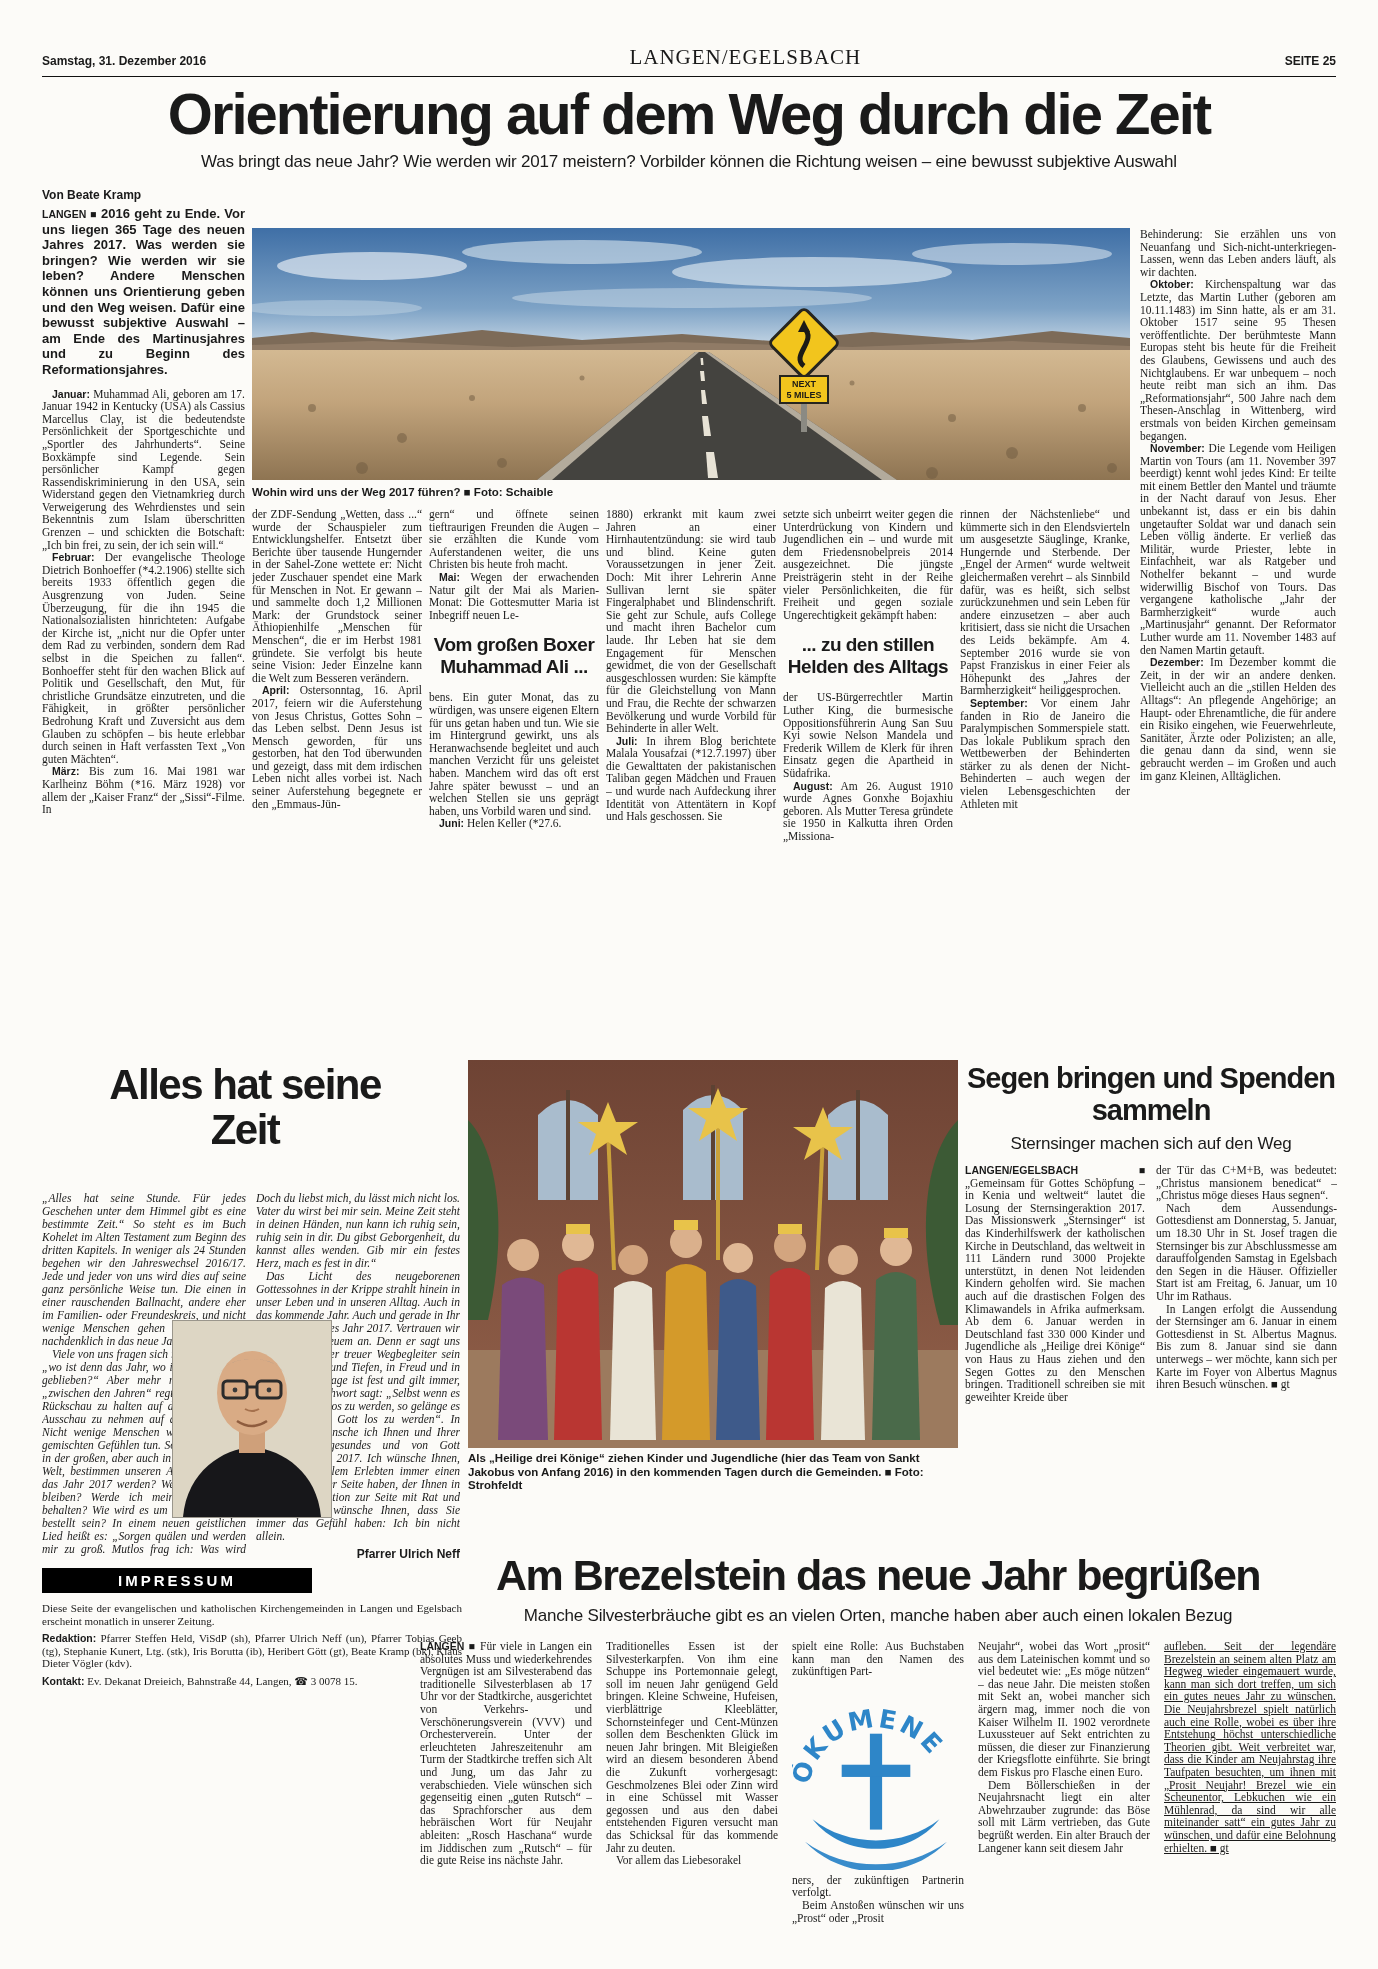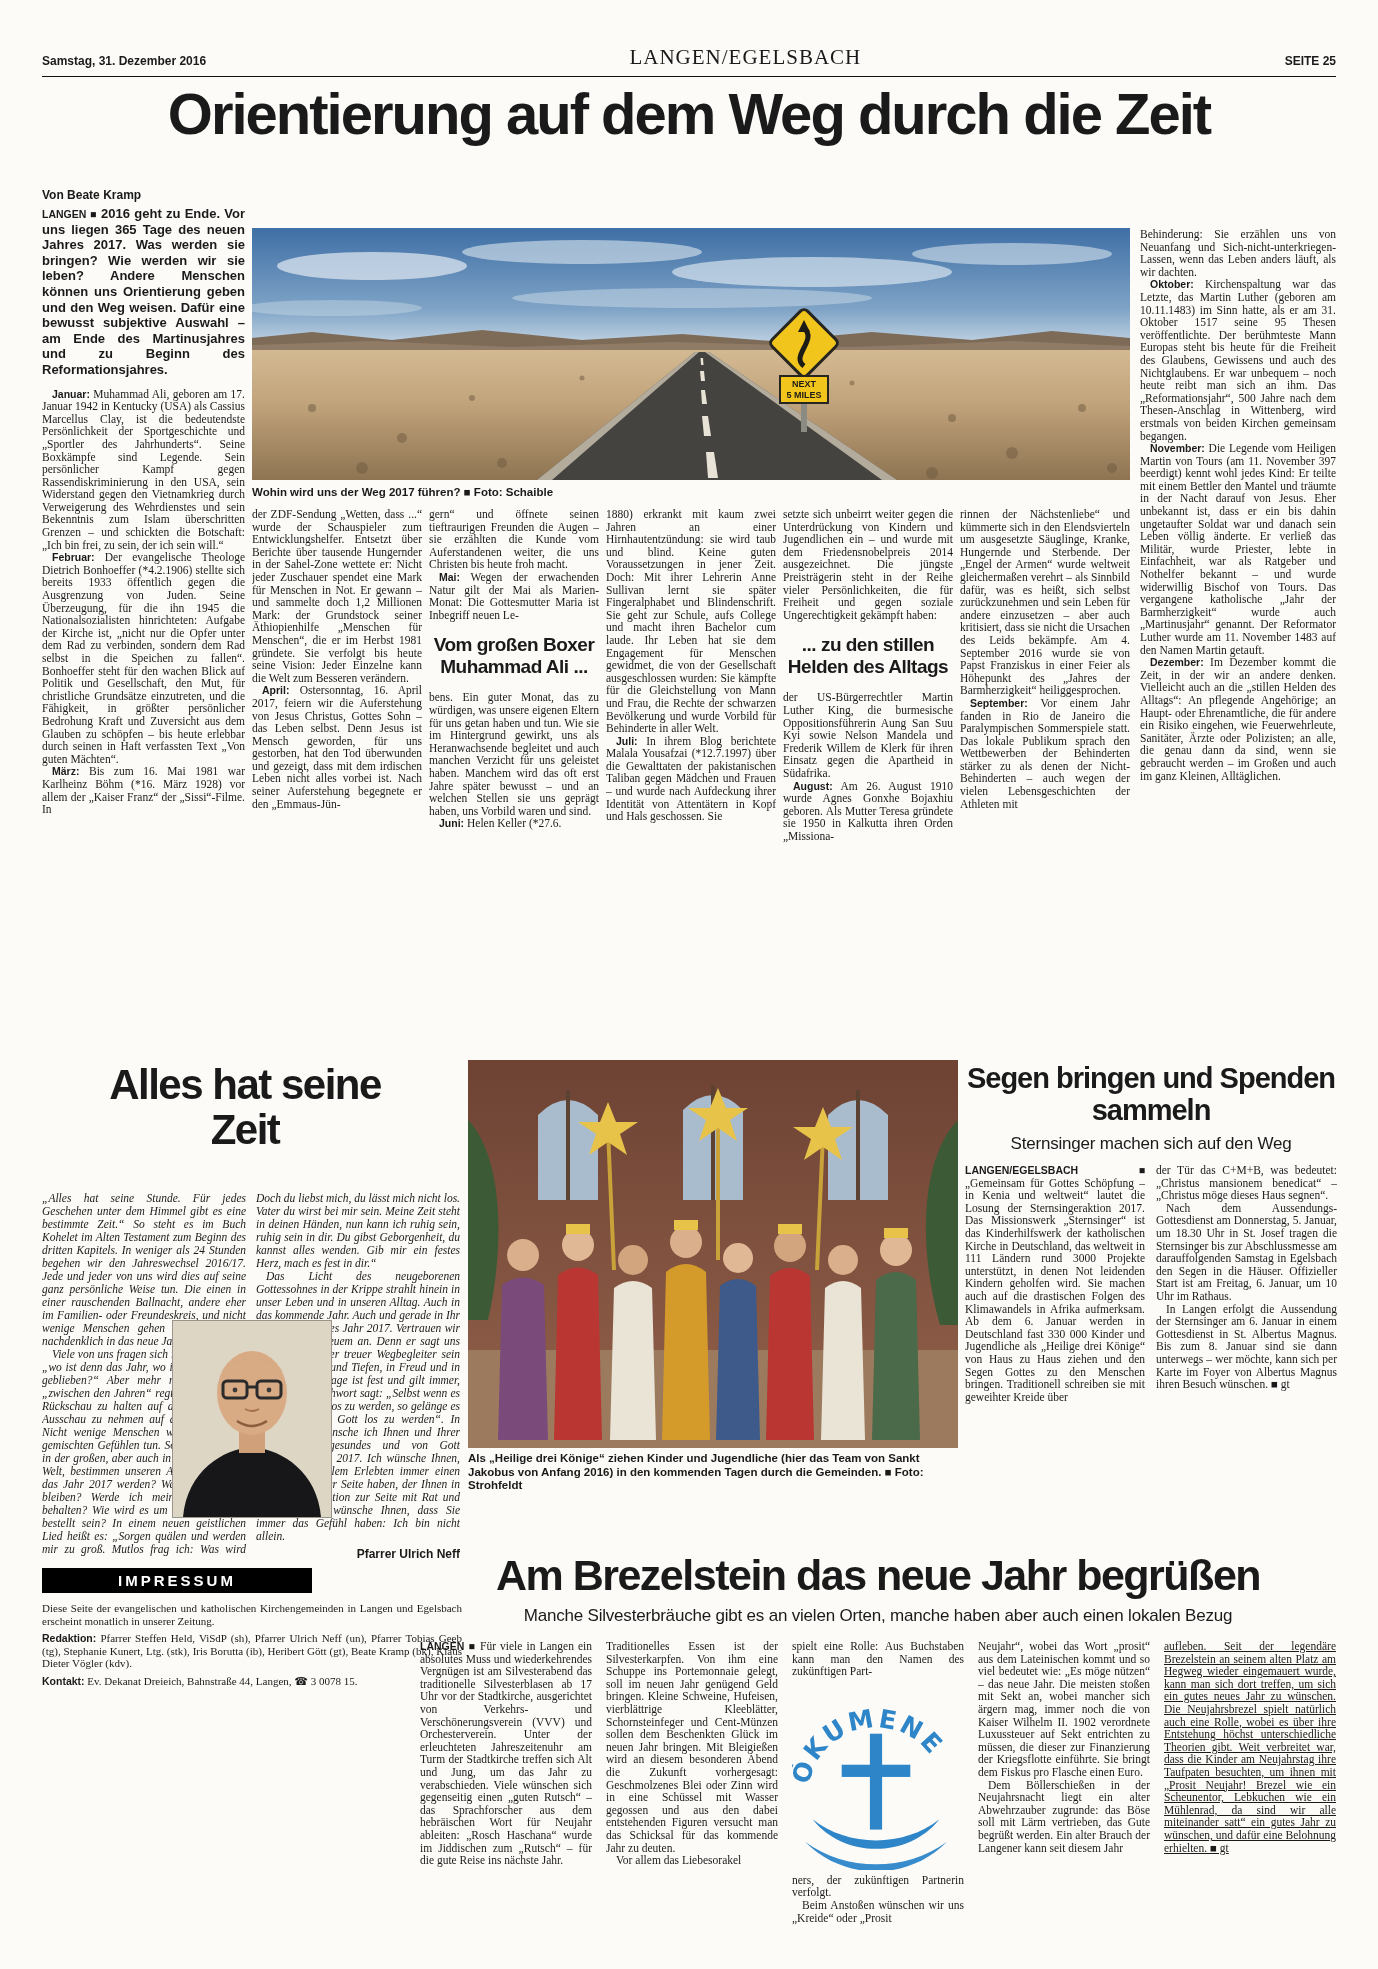--- a/index.html
+++ b/index.html
@@ -45,20 +45,21 @@
 <div id="page">
 
   <div class="abs hdr" style="left:42px;top:46px;width:1294px;">
     <span class="hdr-small">Samstag, 31. Dezember 2016</span>
     <span class="hdr-center">LANGEN/EGELSBACH</span>
     <span class="hdr-small">SEITE 25</span>
   </div>
   <div class="abs rule" style="left:42px;top:76px;width:1294px;"></div>
 
   <h1 class="abs h1" style="left:42px;top:84px;width:1294px;">Orientierung auf dem Weg durch die Zeit</h1>
+  <p class="abs deck" style="left:42px;top:152px;width:1294px;">Was bringt das neue Jahr? Wie werden wir 2017 meistern? Vorbilder können die Richtung weisen – eine bewusst subjektive Auswahl</p>
 
   <div class="abs byline" style="left:42px;top:188px;">Von Beate Kramp</div>
 
   <div class="abs txt clip" style="left:42px;top:206px;width:203px;height:842px;">
     <div class="lead">
         <p><span class="lbl">LANGEN ■</span> <span>2016 geht zu Ende. Vor uns liegen 365 Tage des neuen Jahres 2017. Was werden sie bringen? Wie werden wir sie leben? Andere Menschen können uns Orientierung geben und den Weg weisen. Dafür eine bewusst subjektive Auswahl – am Ende des Martinusjahres und zu Beginn des Reformationsjahres.</span></p>
       </div>
     <p class="ind"><span class="lbl">Januar:</span> <span>Muhammad Ali, geboren am 17. Januar 1942 in Kentucky (USA) als Cassius Marcellus Clay, ist die bedeutendste Persönlichkeit der Sportgeschichte und „Sportler des Jahrhunderts“. Seine Boxkämpfe sind Legende. Sein persönlicher Kampf gegen Rassendiskriminierung in den USA, sein Widerstand gegen den Vietnamkrieg durch Verweigerung des Wehrdienstes und sein Bekenntnis zum Islam überschritten Grenzen – und schickten die Botschaft: „Ich bin frei, zu sein, der ich sein will.“</span></p>
     <p class="ind"><span class="lbl">Februar:</span> <span>Der evangelische Theologe Dietrich Bonhoeffer (*4.2.1906) stellte sich bereits 1933 öffentlich gegen die Ausgrenzung von Juden. Seine Überzeugung, für die ihn 1945 die Nationalsozialisten hinrichteten: Aufgabe der Kirche ist, „nicht nur die Opfer unter dem Rad zu verbinden, sondern dem Rad selbst in die Speichen zu fallen“. Bonhoeffer steht für den wachen Blick auf Politik und Gesellschaft, den Mut, für christliche Grundsätze einzutreten, und die Fähigkeit, in größter persönlicher Bedrohung Kraft und Zuversicht aus dem Glauben zu schöpfen – bis heute erlebbar durch seinen in Haft verfassten Text „Von guten Mächten“.</span></p>
     <p class="ind"><span class="lbl">März:</span> <span>Bis zum 16. Mai 1981 war Karlheinz Böhm (*16. März 1928) vor allem der „Kaiser Franz“ der „Sissi“-Filme. In</span></p>
@@ -310,21 +311,21 @@
           </text>
           <g fill="#2e86c8">
             <rect x="81" y="55" width="13" height="102"></rect>
             <rect x="51" y="88" width="73" height="13"></rect>
             <path d="M20 146 C 58 176, 117 176, 155 146 C 122 188, 53 188, 20 146 Z"></path>
             <path d="M12 170 C 55 202, 120 202, 163 170 C 122 212, 53 212, 12 170 Z" opacity="0.95"></path>
           </g>
         </svg>
       </div>
       <p>ners, der zukünftigen Partnerin verfolgt.</p>
-      <p class="ind">Beim Anstoßen wünschen wir uns „Kreide“ oder „Prosit</p>
+      <p class="ind">Beim Anstoßen wünschen wir uns „Prost“ oder „Prosit</p>
     </div>
     <div class="txt clip" style="width:172px;height:322px;">
       <p>Neujahr“, wobei das Wort „prosit“ aus dem Lateinischen kommt und so viel bedeutet wie: „Es möge nützen“ – das neue Jahr. Die meisten stoßen mit Sekt an, wobei mancher sich ärgern mag, immer noch die von Kaiser Wilhelm II. 1902 verordnete Luxussteuer auf Sekt entrichten zu müssen, die dieser zur Finanzierung der Kriegsflotte einführte. Sie bringt dem Fiskus pro Flasche einen Euro.</p>
       <p class="ind">Dem Böllerschießen in der Neujahrsnacht liegt ein alter Abwehrzauber zugrunde: das Böse soll mit Lärm vertrieben, das Gute begrüßt werden. Ein alter Brauch der Langener kann seit diesem Jahr</p>
     </div>
     <div class="txt clip" style="width:172px;height:322px;text-decoration:underline;">
       <p>aufleben. Seit der legendäre Brezelstein an seinem alten Platz am Hegweg wieder eingemauert wurde, kann man sich dort treffen, um sich ein gutes neues Jahr zu wünschen. Die Neujahrsbrezel spielt natürlich auch eine Rolle, wobei es über ihre Entstehung höchst unterschiedliche Theorien gibt. Weit verbreitet war, dass die Kinder am Neujahrstag ihre Taufpaten besuchten, um ihnen mit „Prosit Neujahr! Brezel wie ein Scheunentor, Lebkuchen wie ein Mühlenrad, da sind wir alle miteinander satt“ ein gutes Jahr zu wünschen, und dafür eine Belohnung erhielten. ■ gt</p>
     </div>
   </div>
 

